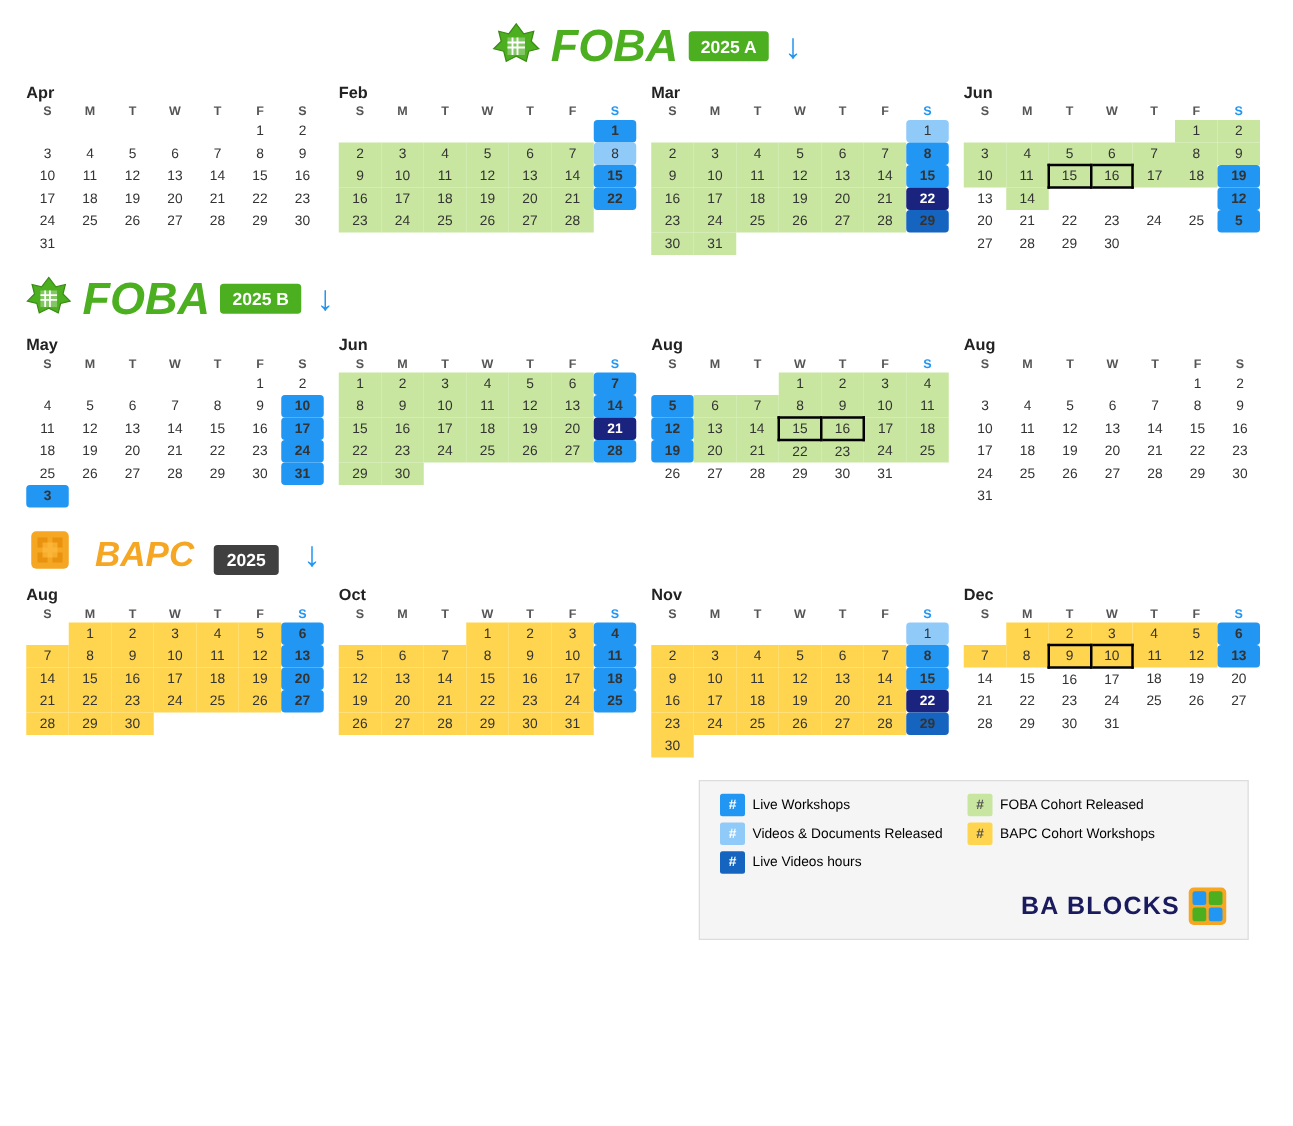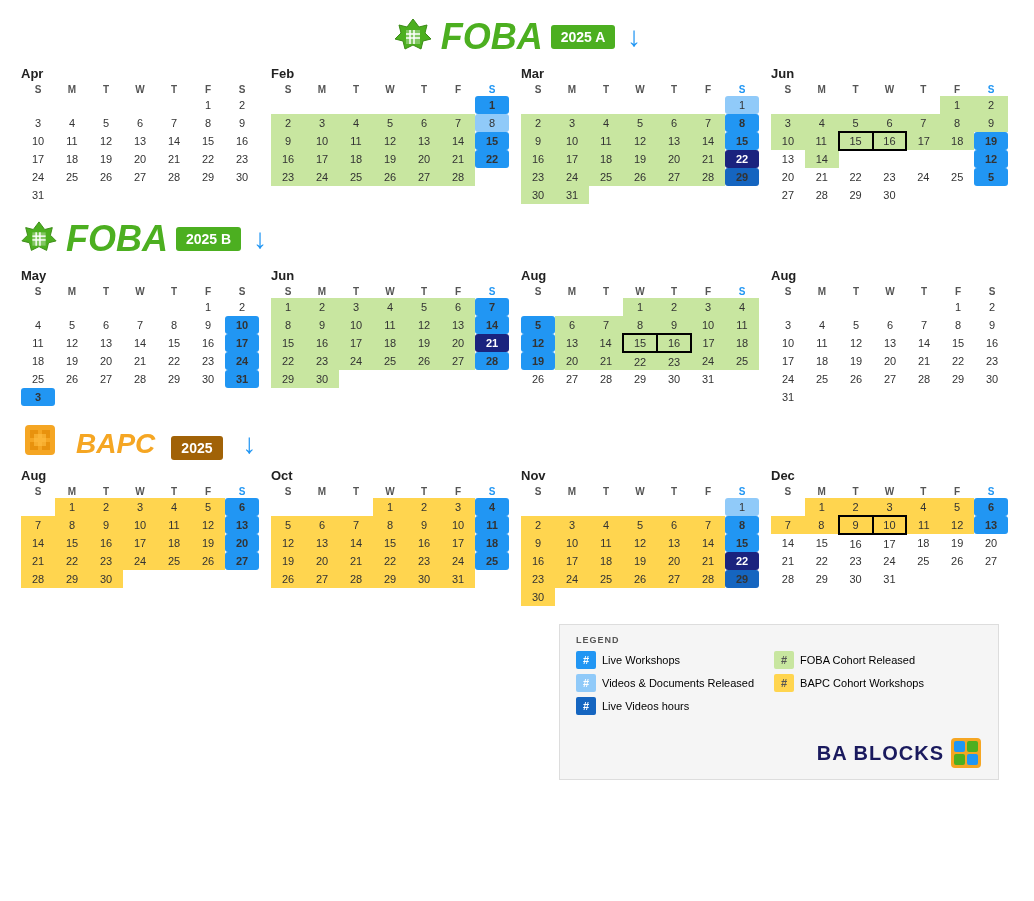--- a/index.html
+++ b/index.html
@@ -34,21 +34,21 @@
     }
 
     .cohort-title-bapc {
       color: #f5a623;
       font-size: 28px;
       font-weight: bold;
       font-style: italic;
     }
 
     .cohort-badge-bapc {
-      background: #a16207;
+      background: #404040;
       color: #fff;
       font-size: 14px;
       font-weight: bold;
       padding: 4px 10px;
       border-radius: 3px;
     }
 
     .arrow-down {
       color: #2196F3;
       font-size: 28px;
@@ -1031,21 +1031,20 @@
               <td></td>
               <td></td>
         </tr>
       </tbody>
         </table>
     </div>
   </div>
 
   <div style="display:flex; justify-content:flex-end; margin-top:14px; padding-right:20px; gap:20px; align-items:flex-end;">
     <div class="legend-box">
-      <div class="legend-title">LEGEND</div>
       <div class="legend-items-container">
         <div class="legend-col">
           <div class="legend-item">
             <div class="legend-swatch swatch-blue">#</div>
             <span>Live Workshops</span>
           </div>
           <div class="legend-item">
             <div class="legend-swatch swatch-lightblue">#</div>
             <span>Videos &amp; Documents Released</span>
           </div>
@@ -1059,21 +1058,21 @@
             <div class="legend-swatch swatch-green">#</div>
             <span>FOBA Cohort Released</span>
           </div>
           <div class="legend-item">
             <div class="legend-swatch swatch-yellow">#</div>
             <span>BAPC Cohort Workshops</span>
           </div>
         </div>
       </div>
 
-      <div style="display:flex; justify-content:flex-end; align-items:center; gap:6px; margin-top:22px;">
+      <div style="display:flex; justify-content:flex-end; align-items:center; gap:6px; margin-top:10px;">
         <span style="font-size:20px; font-weight:900; color:#1a1a5e; letter-spacing:1px;">BA BLOCKS</span>
         <div style="width:32px;height:32px;">
           <svg viewBox="0 0 32 32" xmlns="http://www.w3.org/2000/svg">
             <rect x="1" y="1" width="30" height="30" rx="4" fill="#f5a623"></rect>
             <rect x="4" y="4" width="11" height="11" rx="2" fill="#2196F3"></rect>
             <rect x="17" y="4" width="11" height="11" rx="2" fill="#4caf20"></rect>
             <rect x="4" y="17" width="11" height="11" rx="2" fill="#4caf20"></rect>
             <rect x="17" y="17" width="11" height="11" rx="2" fill="#2196F3"></rect>
           </svg>
         </div>

